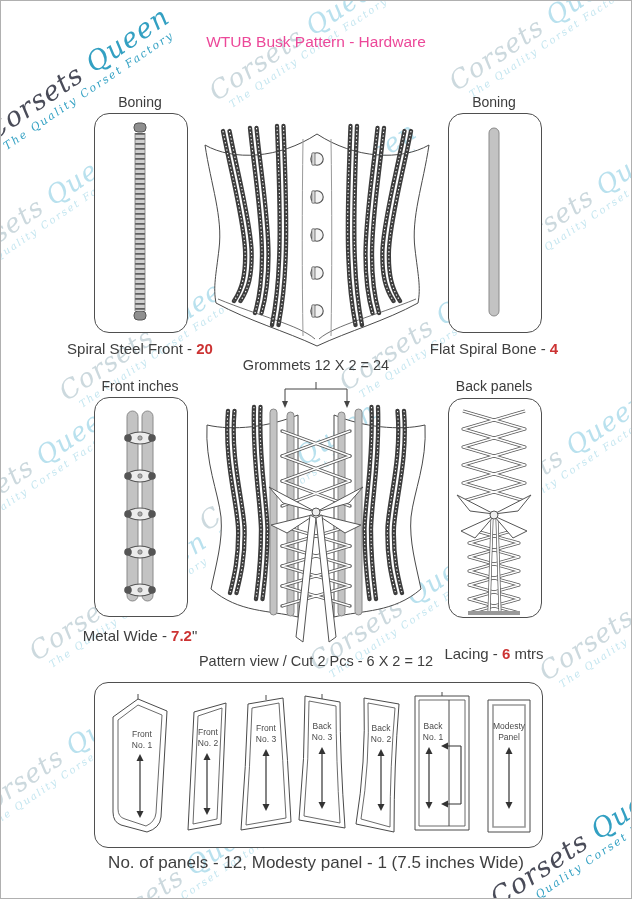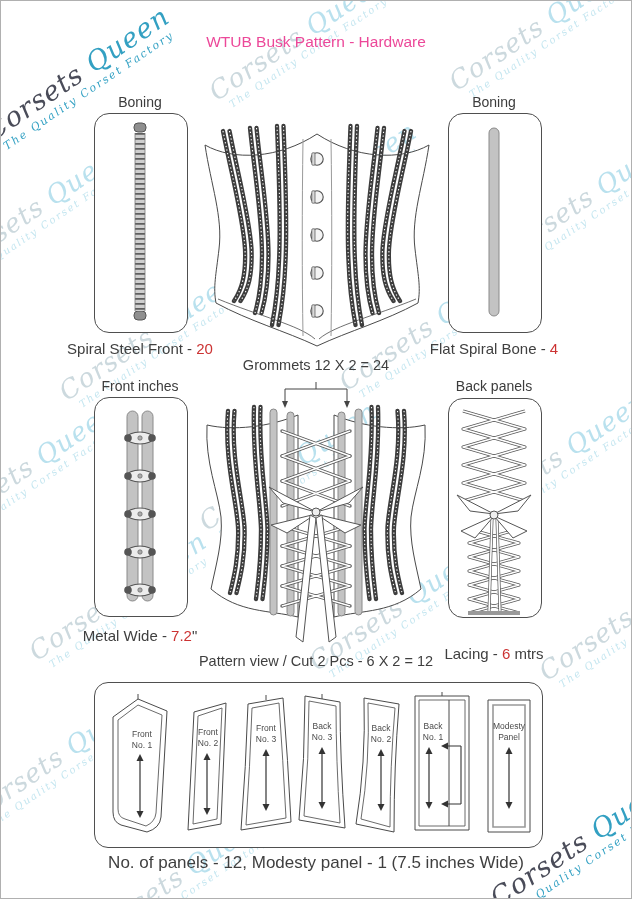--- a/index.html
+++ b/index.html
@@ -14,21 +14,21 @@
   .wm.dark .wm-brand{font-size:27px}
   .wm.dark .w1{color:#4a4c59}.wm.dark .w2{color:#33a0c2}.wm.dark .wm-tag{color:#35a2c4;font-size:11px}
   
   .content{position:relative;z-index:1;}
   .title{position:absolute;left:0;right:0;top:32px;text-align:center;font-size:15.5px;color:#ec4899;}
   .note{position:absolute;left:0;right:0;text-align:center;font-size:14.5px;color:#3f3f3f;}
   .box-label{position:absolute;width:120px;text-align:center;font-size:14px;color:#3c3c3c;}
   .hwbox{position:absolute;width:92px;height:218px;border:1px solid #4f4f4f;border-radius:15px;background:#fff;}
   .hwbox svg{position:absolute;left:0;top:0;}
   .caption{position:absolute;width:220px;text-align:center;font-size:15px;color:#3f3f3f;}
-  .caption .red{color:#cc3333;font-weight:normal;}
+  .caption .red{color:#cc3333;font-weight:bold;}
   .corset-svg{position:absolute;}
   .pattern-box{position:absolute;left:93px;top:681px;width:447px;height:164px;border:1px solid #4f4f4f;
                border-radius:14px;background:#fff;}
   .piece{position:absolute;}
   .piece-label{font-size:8.5px;fill:#4a4a4a;font-family:"Liberation Sans",sans-serif;}
   .outline{fill:#ffffff;stroke:#4a4a4a;stroke-width:1;}
   .inline{fill:none;stroke:#5a5a5a;stroke-width:0.9;}
   .grain{stroke:#333;stroke-width:1.2;}
   .grain-head{fill:#333;}
   .bone{fill:none;stroke:#3d3d3d;stroke-width:4.3;stroke-linecap:round;}

